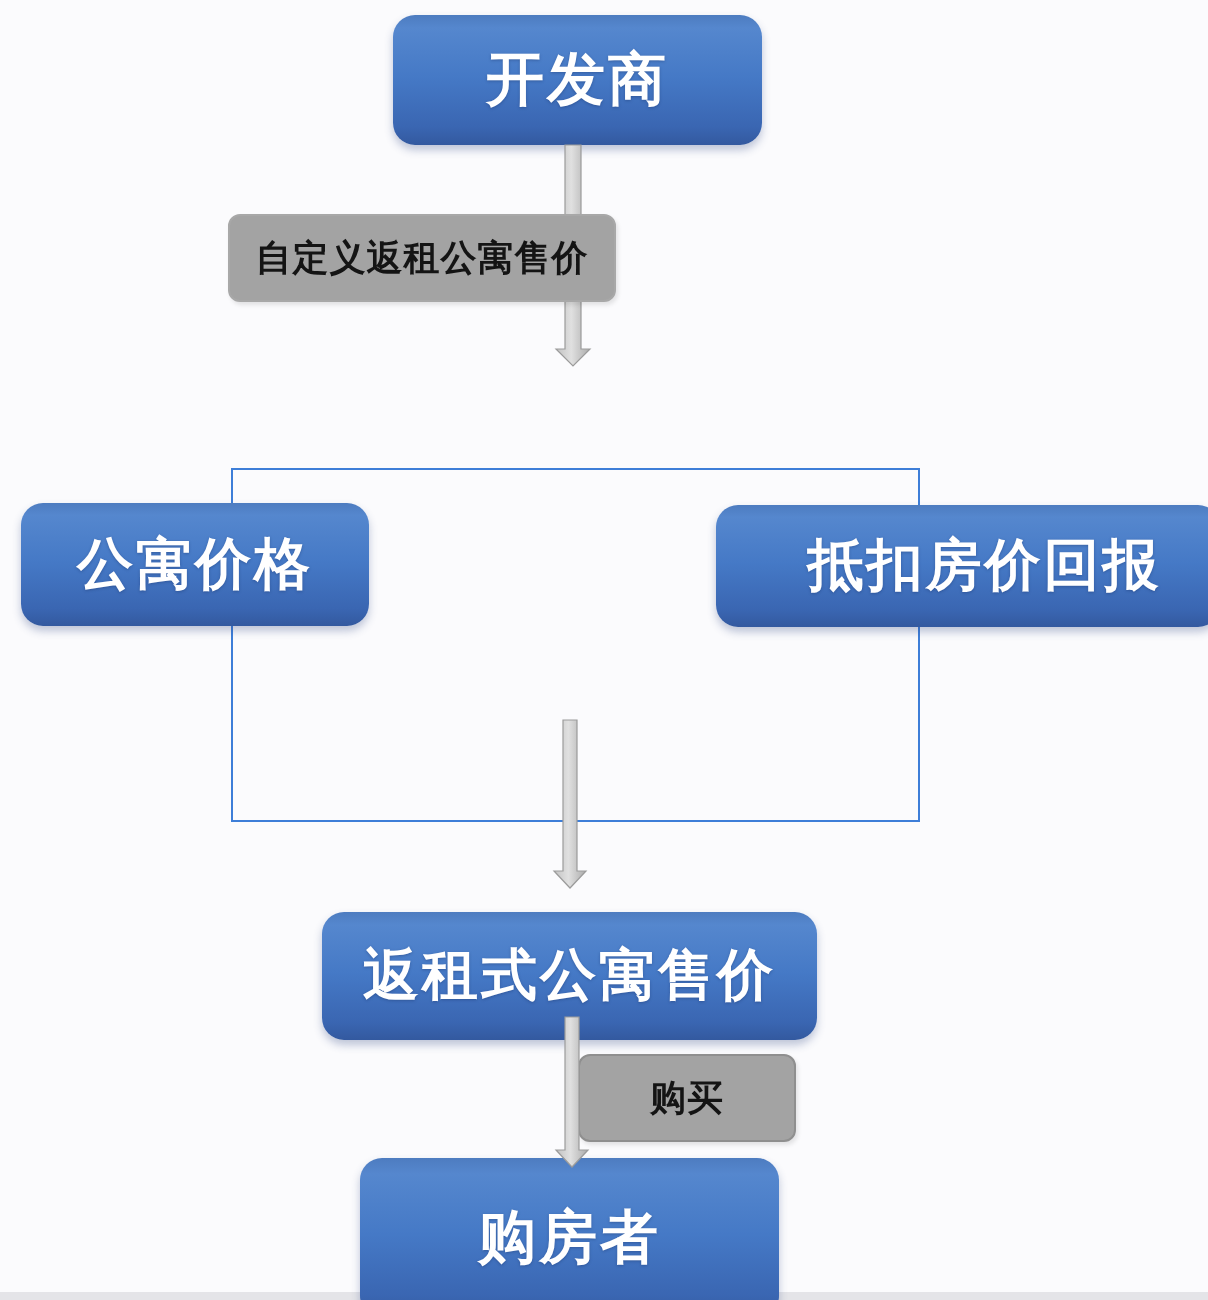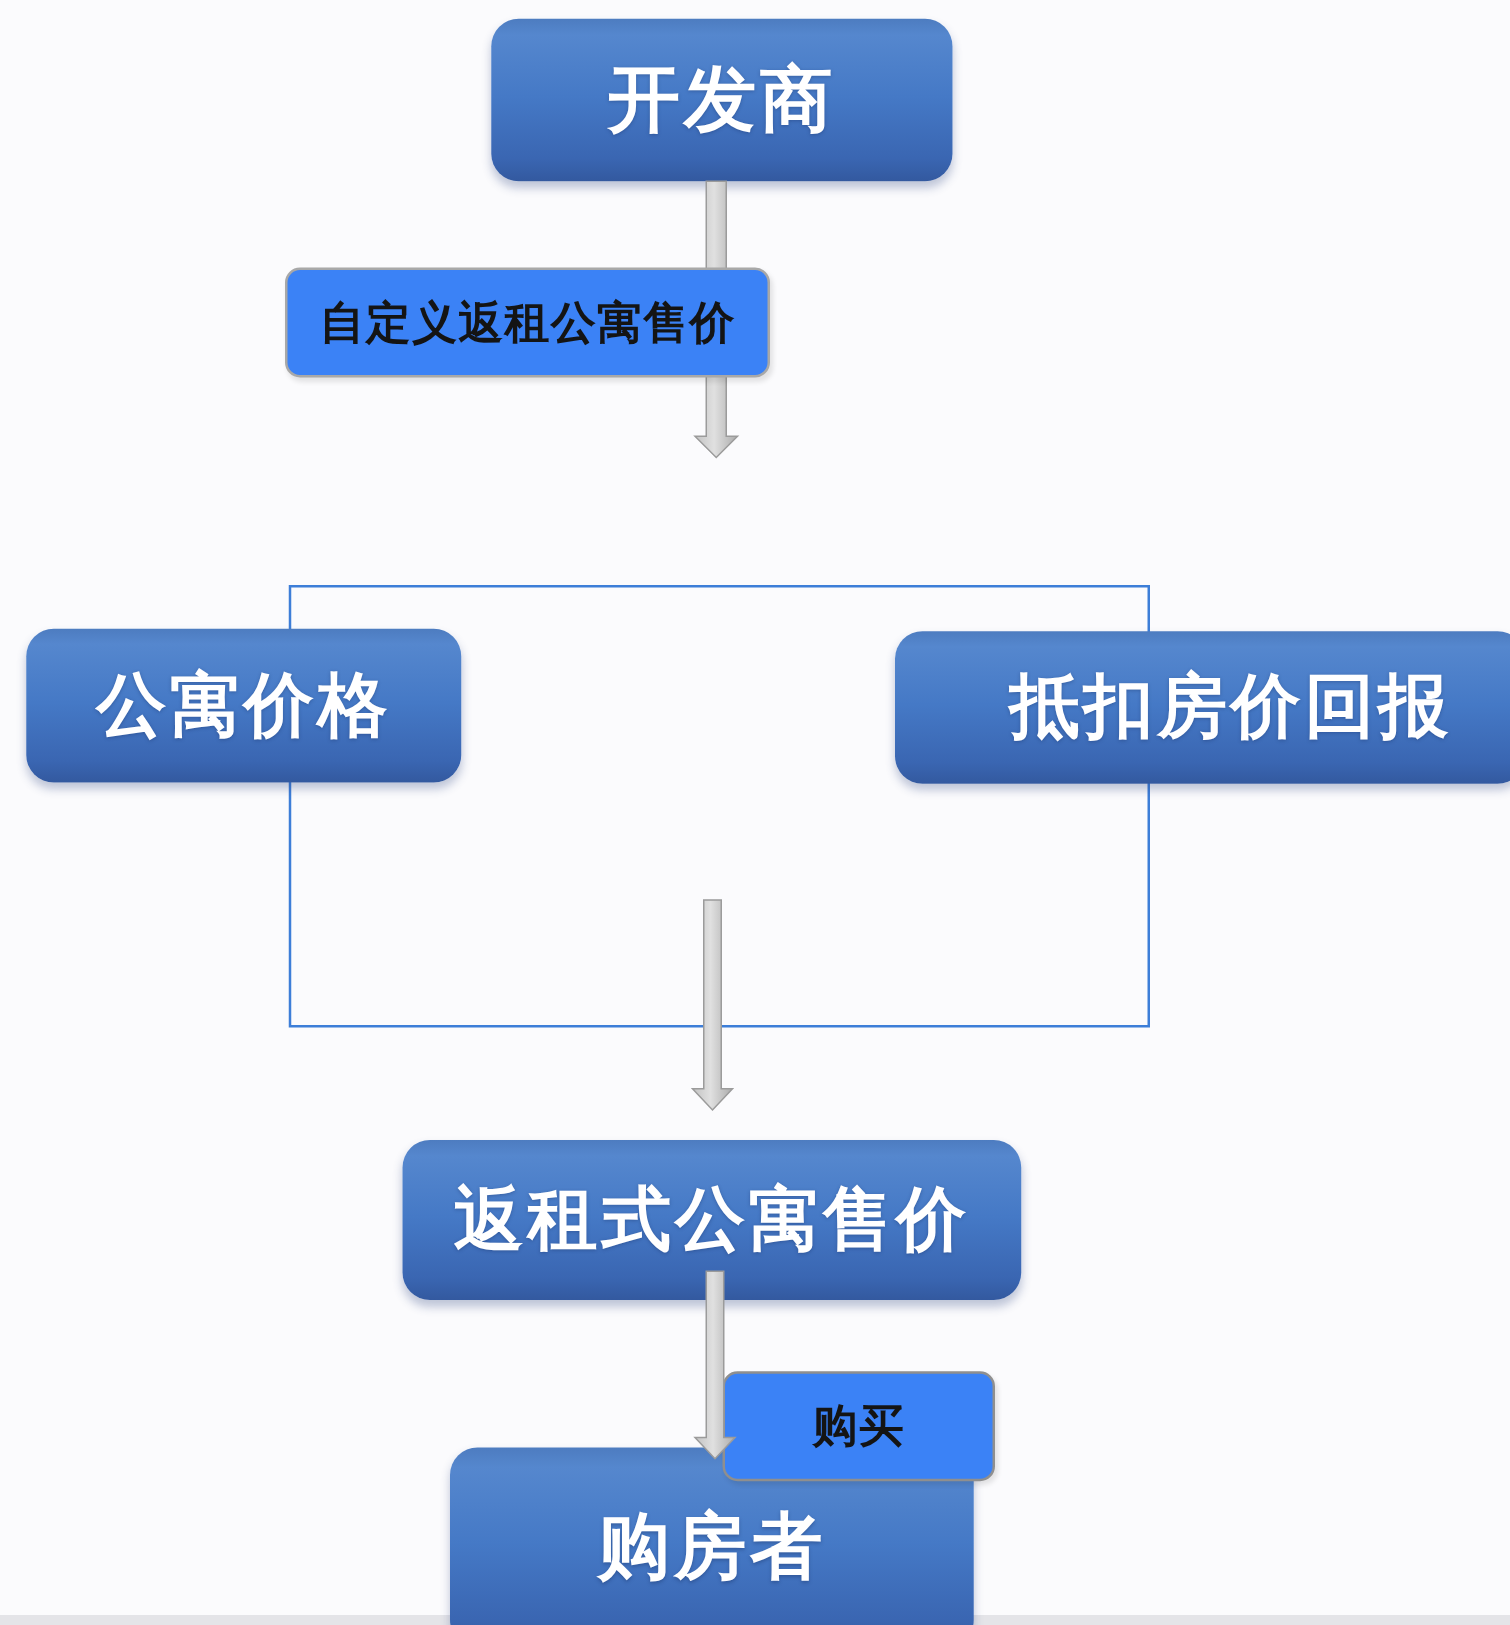--- a/index.html
+++ b/index.html
@@ -51,41 +51,40 @@
   .arrow-1 { left: 553px; top: 144px;  width: 40px; height: 224px; }
   .arrow-2 { left: 550px; top: 719px;  width: 40px; height: 170px; }
   .arrow-3 { left: 552px; top: 1016px; width: 40px; height: 152px; }
 
   
   .edge-label {
     position: absolute;
     display: flex;
     align-items: center;
     justify-content: center;
-    background: #3b82f6;
+    background: #a3a3a3;
     font-weight: bold;
     color: #141414;
     border-radius: 12px;
     box-shadow: 2px 3px 4px rgba(0,0,0,0.10);
     letter-spacing: 1px;
   }
   .edge-label-custom {
     z-index: 5;
     left: 228px; top: 214px;
     width: 384px; height: 84px;
     font-size: 36px;
     border: 2px solid #a8a8a8;
   }
   .edge-label-purchase {
     z-index: 3;
     left: 578px; top: 1054px;
     width: 214px; height: 84px;
     font-size: 36px;
     border: 2px solid #8f8f8f;
-    margin-top: 43px;
   }
 
   .bottom-strip {
     position: absolute;
     z-index: 0;
     left: 0; top: 1292px;
     width: 1208px; height: 8px;
     background: #e4e4e8;
   }
 </style>

